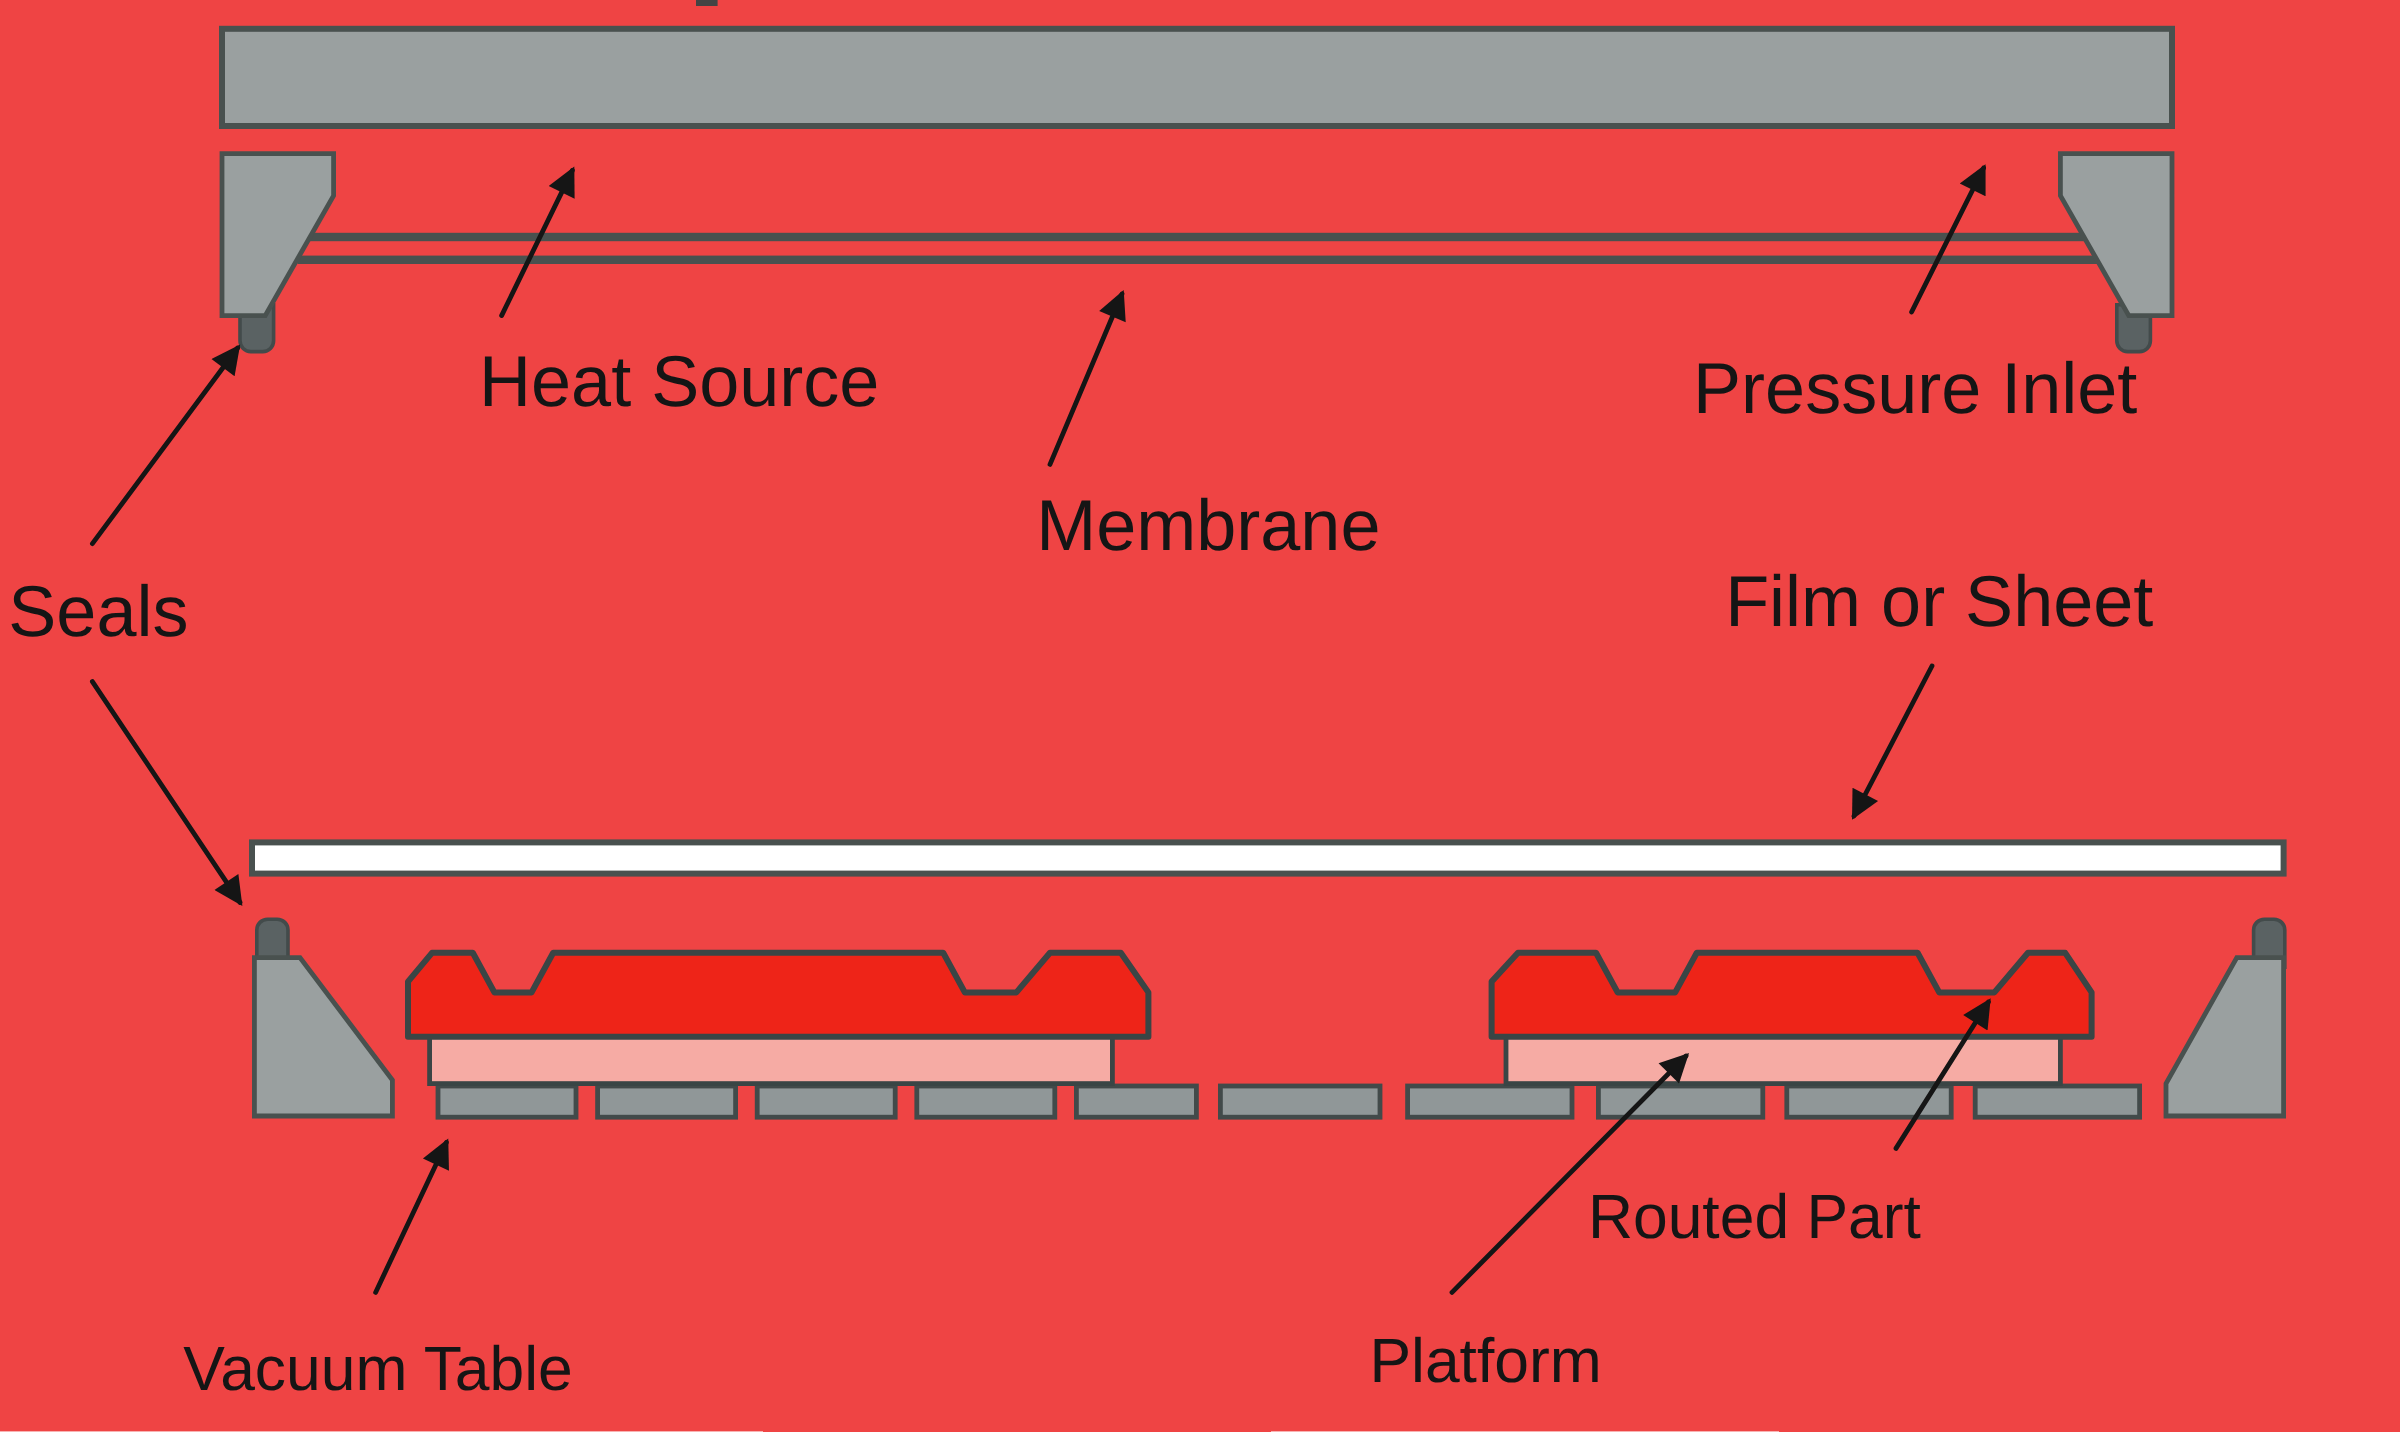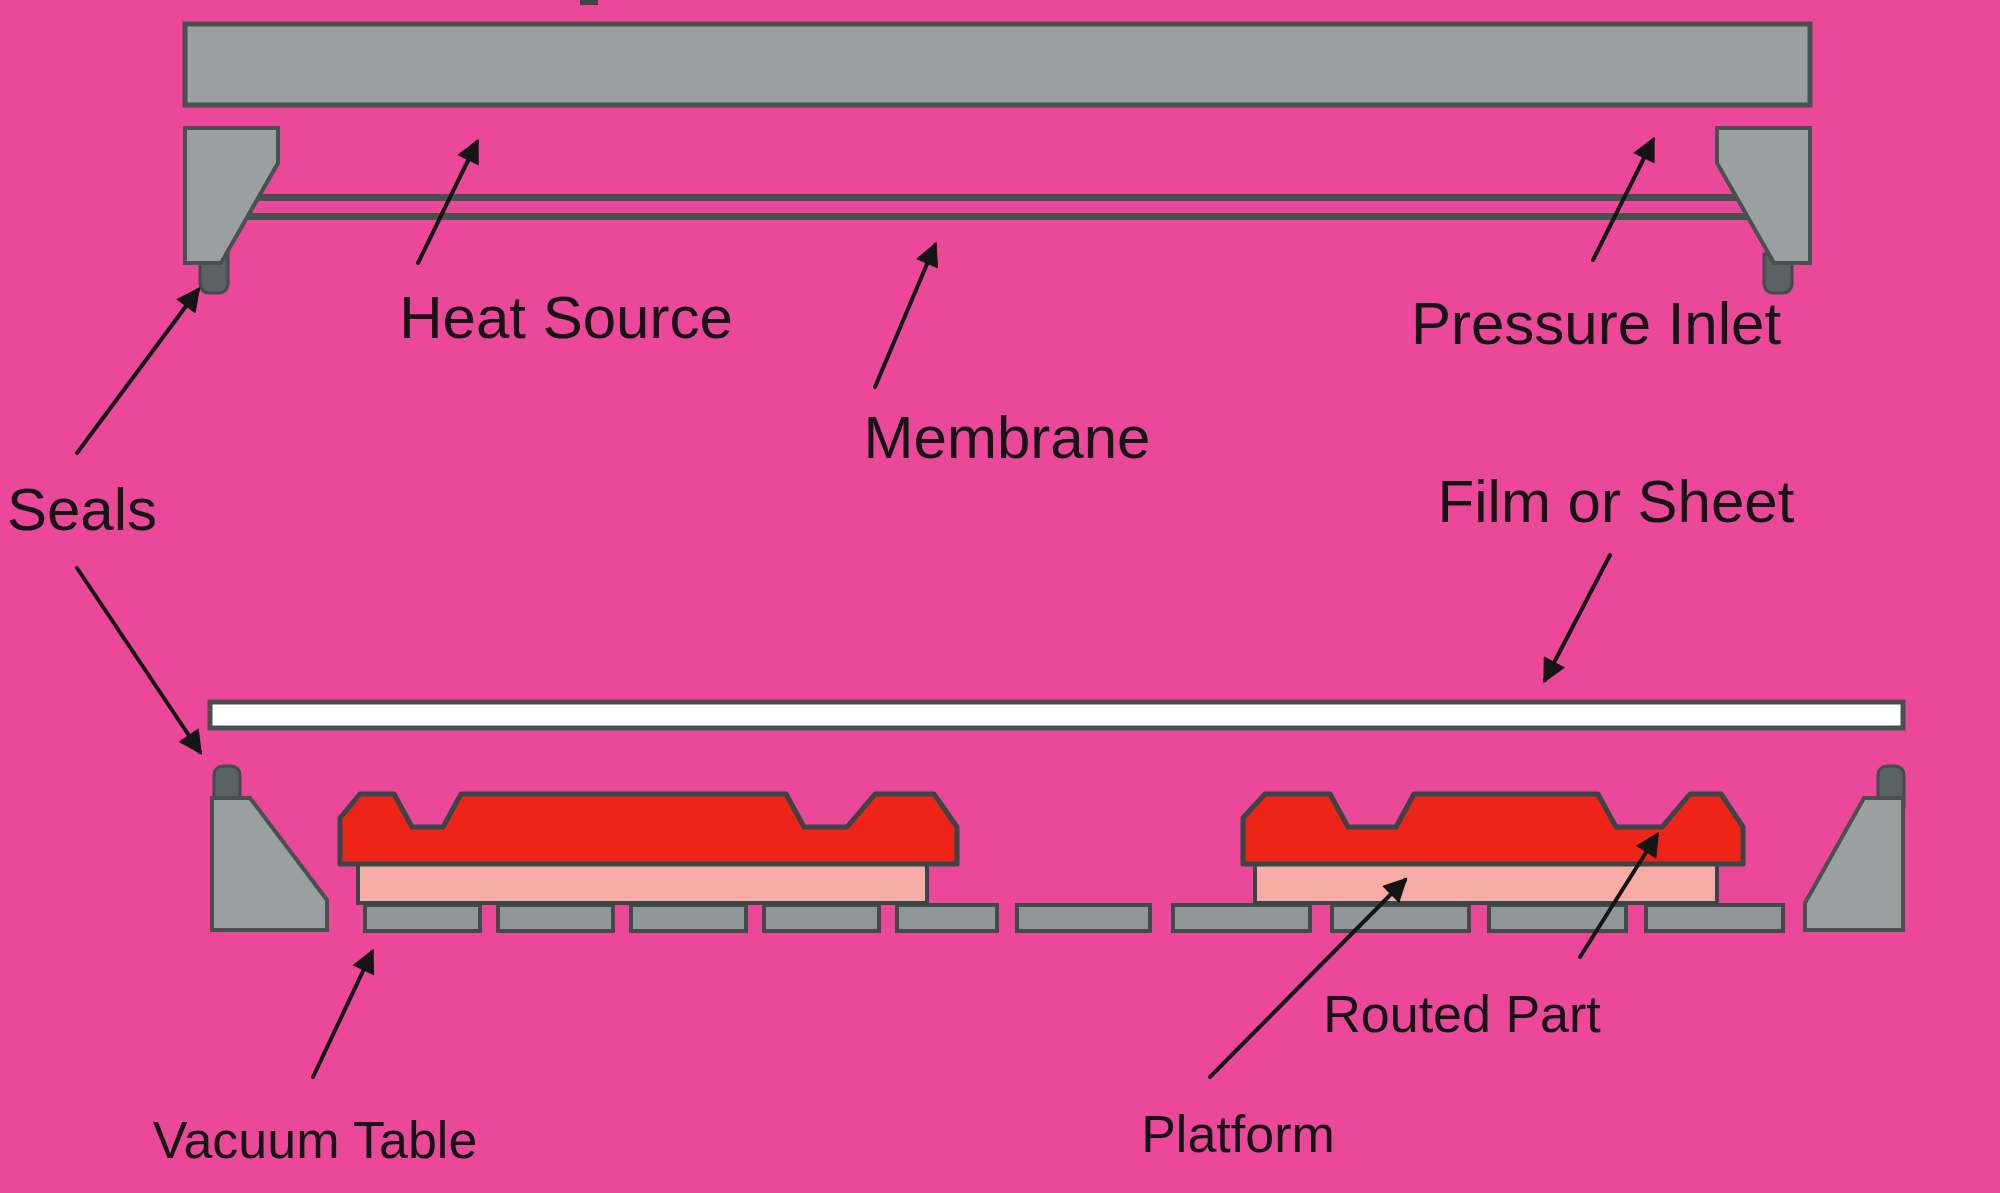--- a/index.html
+++ b/index.html
@@ -1,16 +1,16 @@
 <!DOCTYPE html>
 <html><head>
 <meta charset="utf-8">
 <style>
   html,body{margin:0;padding:0;background:#ffffff;}
-  .stage{position:relative;width:2000px;height:1193px;background:#ec4899;overflow:hidden;}
+  .stage{position:relative;width:2000px;height:1193px;background:#ef4444;overflow:hidden;}
   svg{display:block;}
   .metal{fill:#9aa0a0;stroke:#49514f;stroke-width:5;}
   .seal{fill:#9aa0a0;stroke:#49514f;stroke-width:4;}
   .peg{fill:#5a6263;stroke:#434b4b;stroke-width:3;}
   .mem{fill:#49514f;stroke:none;}
   .film{fill:#ffffff;stroke:#49514f;stroke-width:5;}
   .slat{fill:#909798;stroke:#424a4a;stroke-width:4;}
   .pink{fill:#f6aba4;stroke:#3a4545;stroke-width:4;}
   .red{fill:#ee2418;stroke:#3a4545;stroke-width:5;stroke-linejoin:round;}
   .arrow{stroke:#151515;stroke-width:4;fill:none;stroke-linecap:round;}

